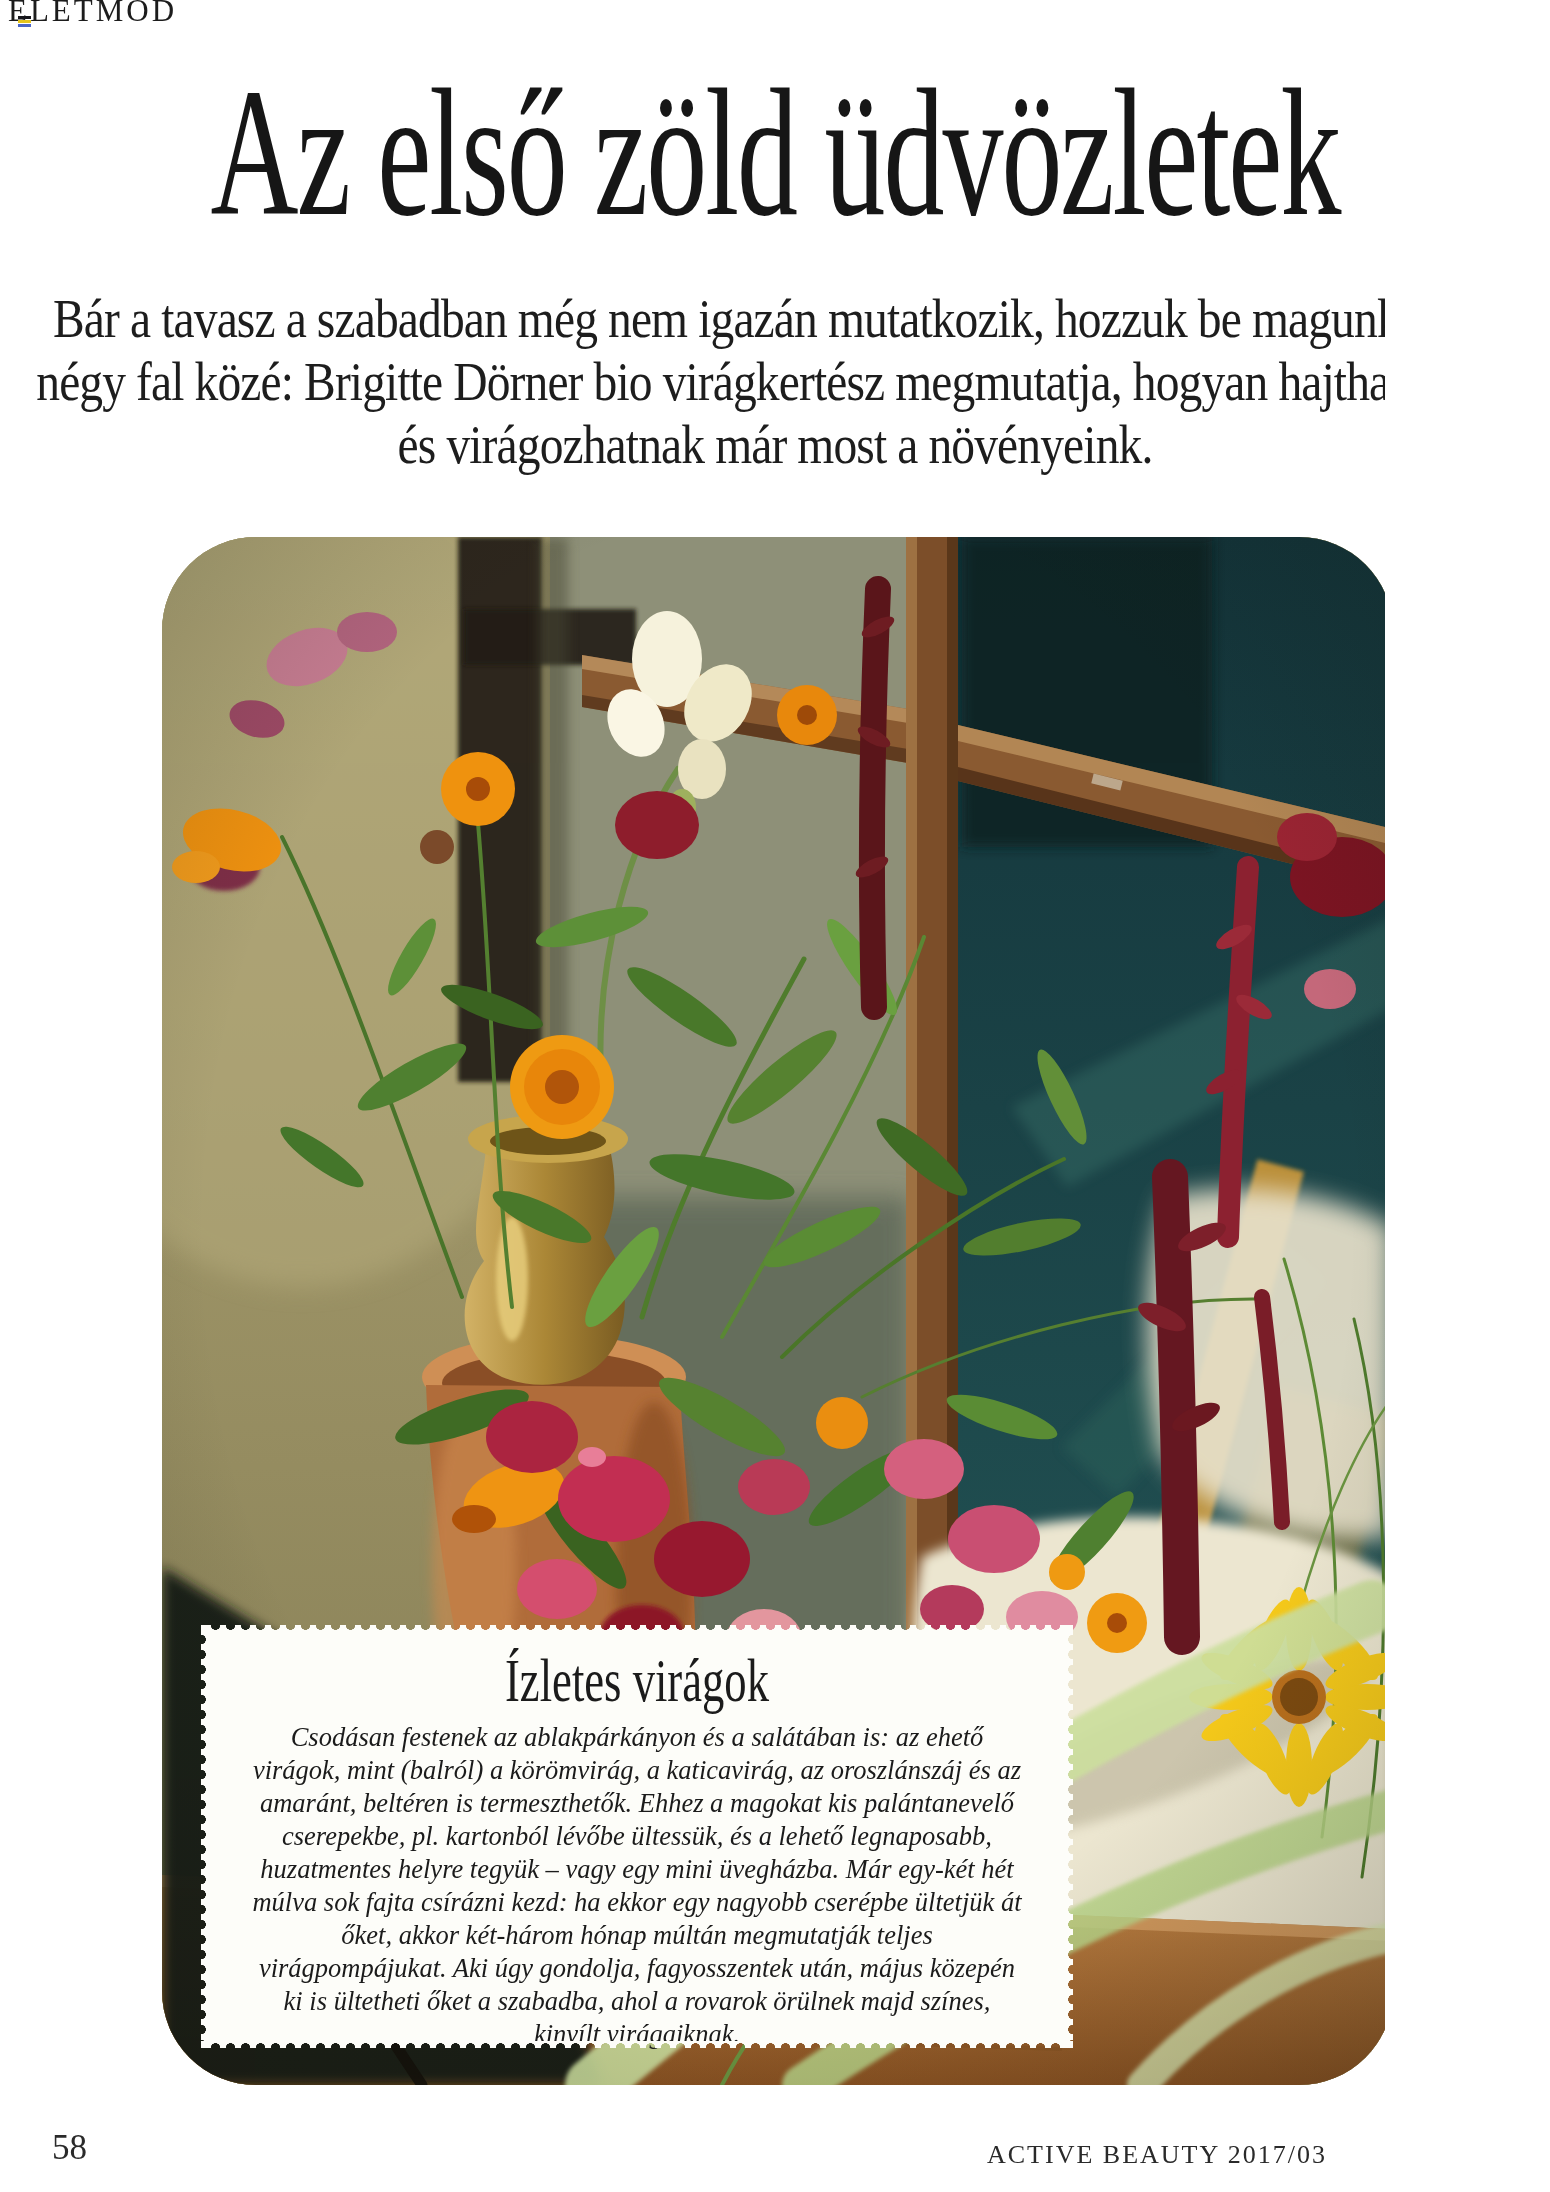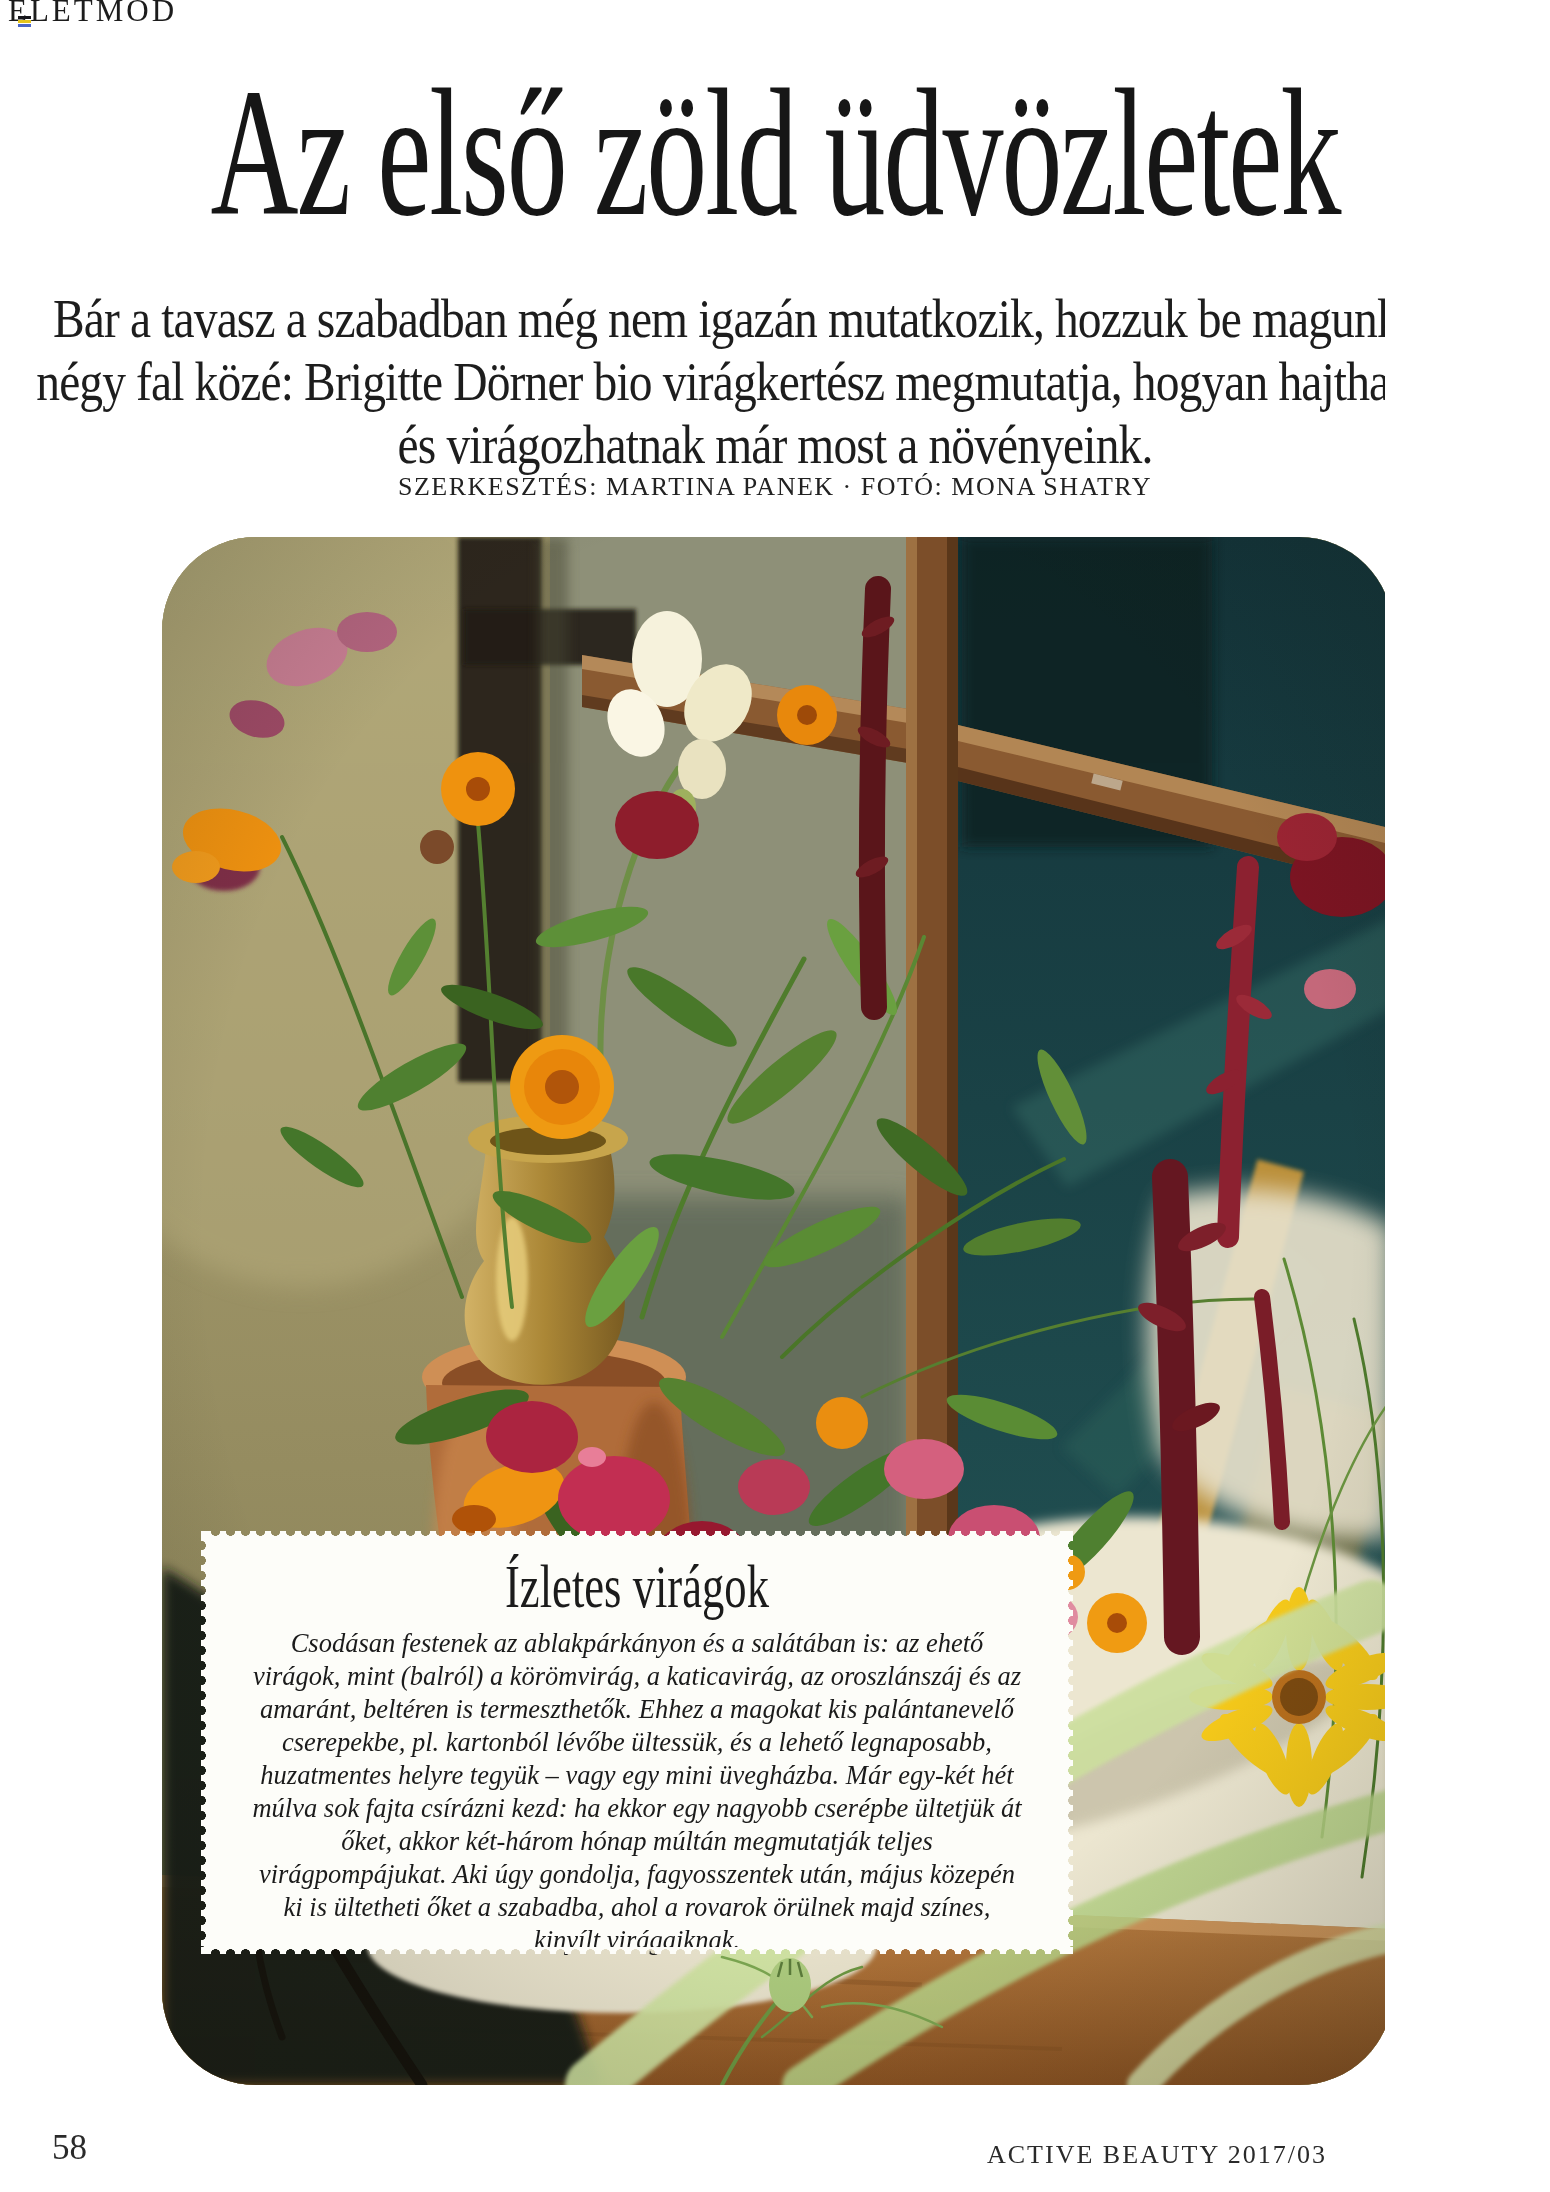--- a/index.html
+++ b/index.html
@@ -21,21 +21,21 @@
          letter-spacing:-1px;color:#1d1d1d;}
   .credits{position:absolute;top:472px;left:0;width:1550px;text-align:center;
            font-size:26px;letter-spacing:1.5px;color:#222;}
 
   
   .photo{position:absolute;left:162px;top:537px;width:1231px;height:1548px;
          border-radius:94px;overflow:hidden;background:#8f8a5f;}
   .photo svg{display:block;width:100%;height:100%;}
 
   
-  .stamp{position:absolute;left:201px;top:1531px;width:872px;height:423px;}
+  .stamp{position:absolute;left:201px;top:1625px;width:872px;height:423px;}
   .stamp-inner{position:absolute;inset:7px;background:#fdfdf9;}
   .perf{position:absolute;background-repeat:repeat-x;}
   .perf-top{top:0;left:7px;right:7px;height:7px;
     background-image:radial-gradient(circle 5px at 7.5px 0px, rgba(0,0,0,0) 4.6px, #fdfdf9 5px);
     background-size:15px 7px;}
   .perf-bottom{bottom:0;left:7px;right:7px;height:7px;
     background-image:radial-gradient(circle 5px at 7.5px 7px, rgba(0,0,0,0) 4.6px, #fdfdf9 5px);
     background-size:15px 7px;}
   .perf-left{left:0;top:7px;bottom:7px;width:7px;background-repeat:repeat-y;
     background-image:radial-gradient(circle 5px at 0px 7.5px, rgba(0,0,0,0) 4.6px, #fdfdf9 5px);
@@ -62,21 +62,20 @@
 
   <div class="kicker">ÉLETMÓD</div>
   <div class="kicker-chip">
     <span class="chip-a"></span>
     <span class="chip-b"></span>
     <span class="chip-c"></span>
   </div>
 
   <h1 class="title">Az első zöld üdvözletek</h1>
   <p class="intro">Bár a tavasz a szabadban még nem igazán mutatkozik, hozzuk be magunkhoz a négy fal közé: Brigitte Dörner bio virágkertész megmutatja, hogyan hajthatnak ki és virágozhatnak már most a növényeink.</p>
-  <div class="credits">SZERKESZTÉS: MARTINA PANEK · FOTÓ: MONA SHATRY</div>
 
   <div class="photo">
     <svg viewBox="0 0 1231 1548" preserveAspectRatio="none">
       <defs>
         <linearGradient id="wallG" x1="0" y1="0" x2="0" y2="1">
           <stop offset="0" stop-color="#ada374"></stop>
             <stop offset="0.6" stop-color="#958c60"></stop>
             <stop offset="1" stop-color="#837c54"></stop>
         </linearGradient>
         <linearGradient id="glassG" x1="0" y1="0" x2="0" y2="1">

